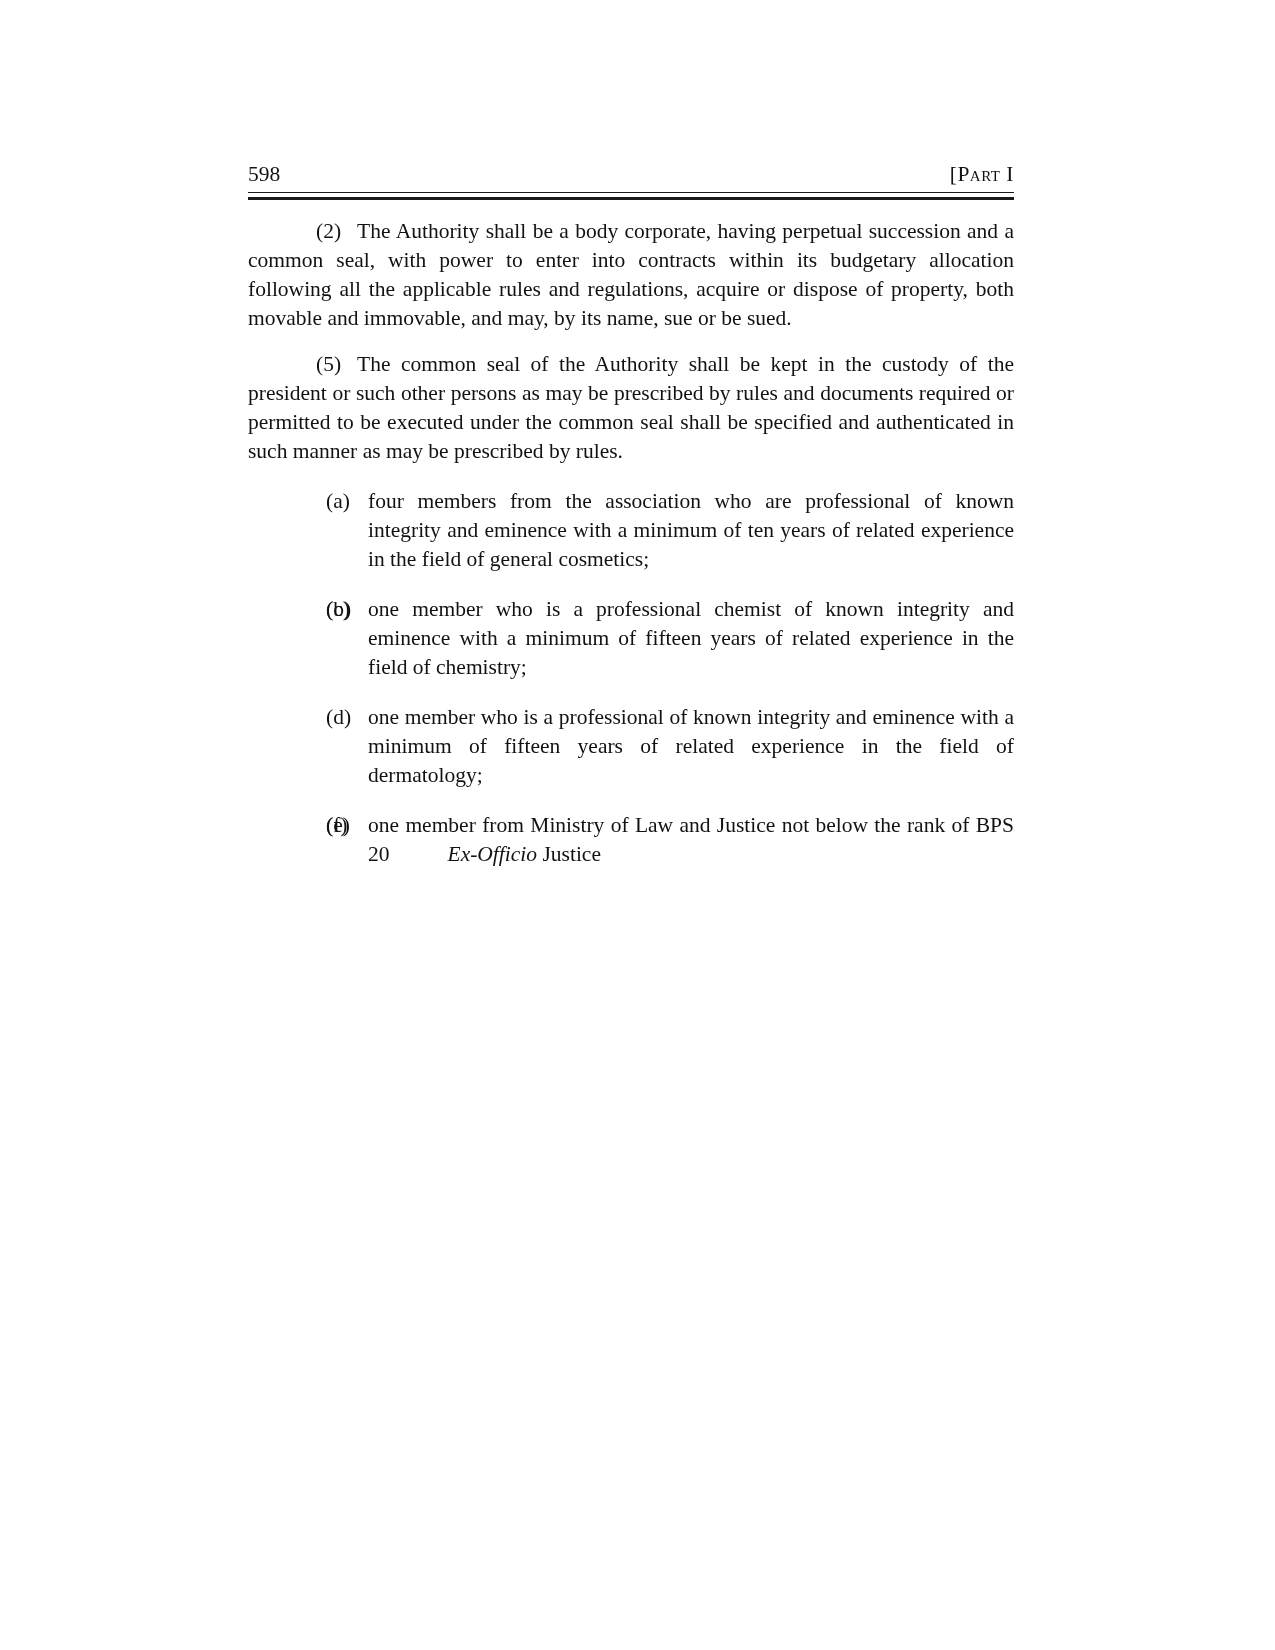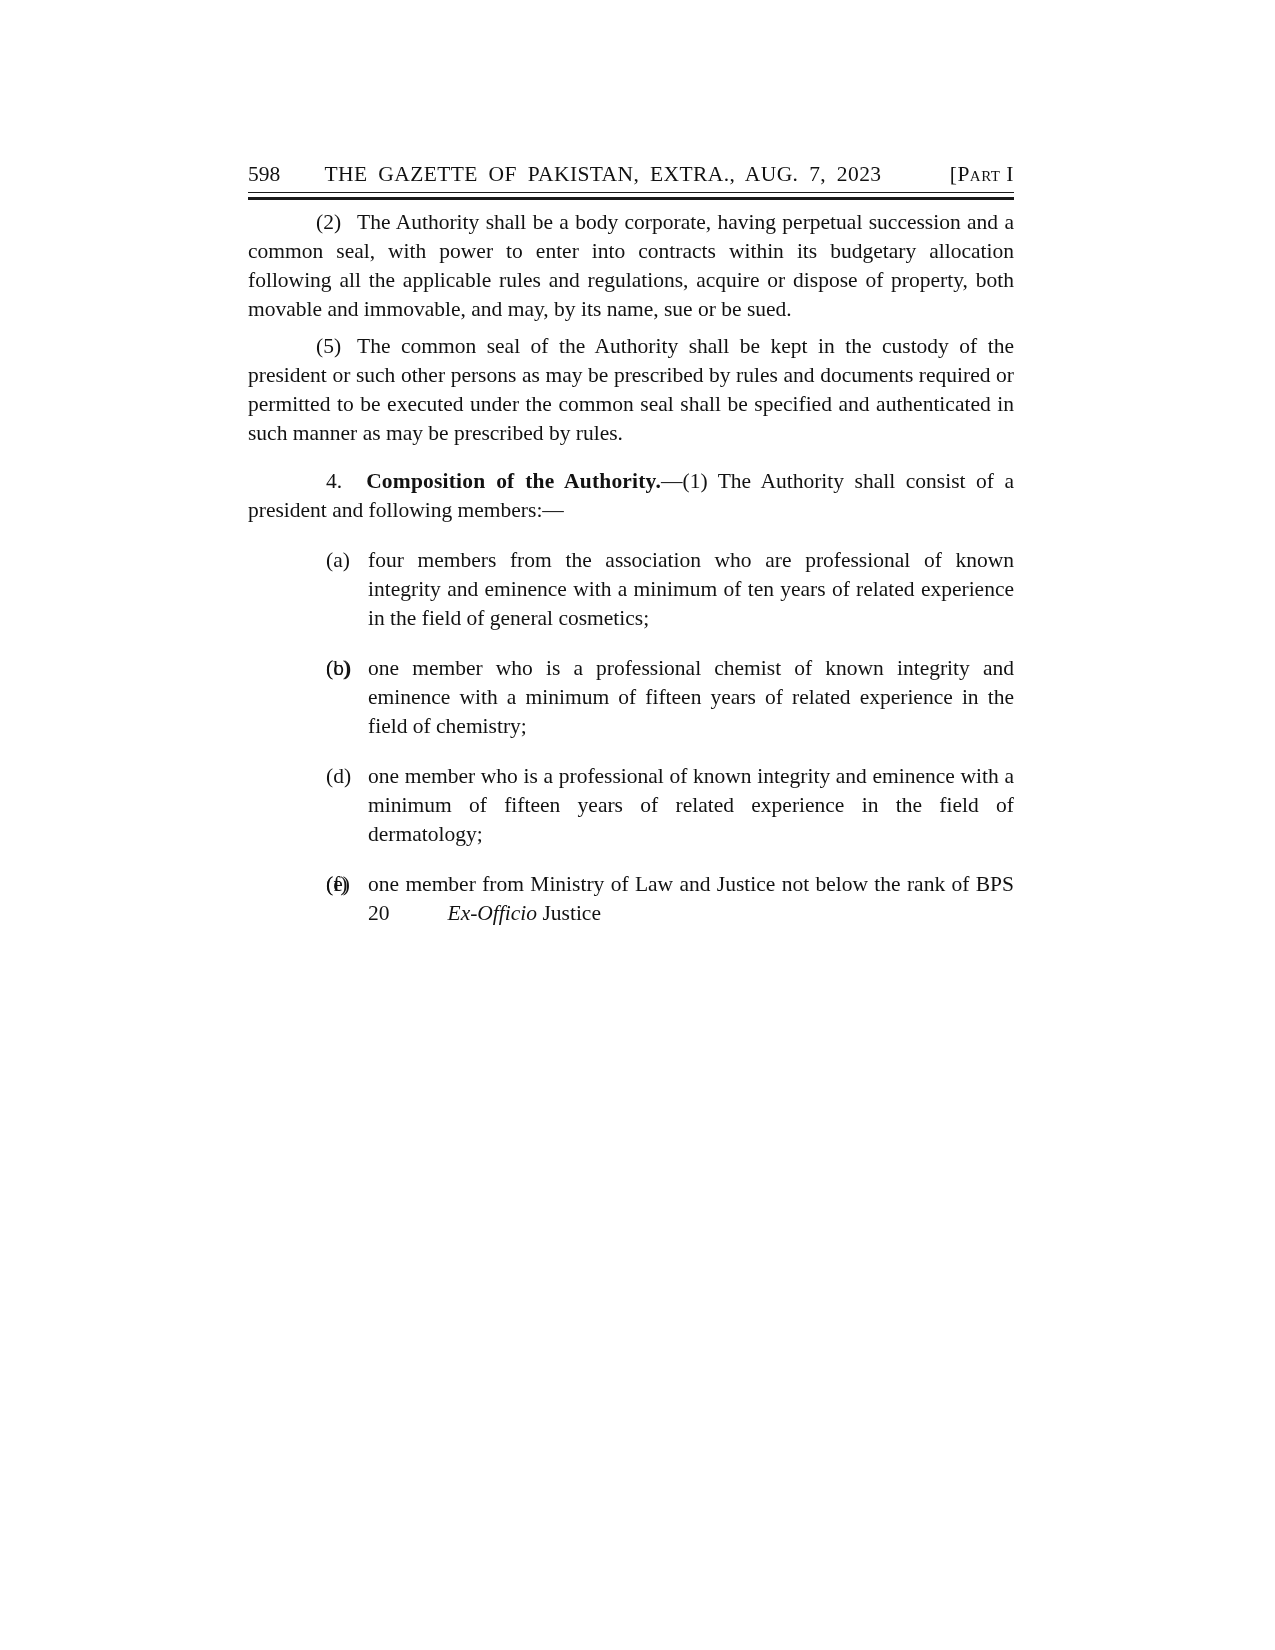--- a/index.html
+++ b/index.html
@@ -45,21 +45,21 @@
     letter-spacing: 0.5px;
     margin-left: 24px;
   }
   .double-rule {
     margin-top: 3px;
     height: 4px;
     border-top: 1.5px solid #1a1a1a;
     border-bottom: 3px solid #1a1a1a;
   }
   p.para {
-    margin: 8px 0 0 0;
+    margin: 17px 0 0 0;
     text-align: justify;
     text-indent: 68px;
   }
   p.para .pnum {
     margin-right: 16px;
   }
   p.section-head {
     margin: 19px 0 0 0;
     text-align: justify;
     text-indent: 78px;
@@ -89,32 +89,30 @@
   }
 </style>
 </head>
 <body>
 
 <div class="page">
   <div class="content">
 
     <div class="header-row">
       <span class="page-number">598</span>
-      <span class="header-title">THE GAZETTE OF PAKISTAN, EXTRA., AUG. 7, 2023</span>
       <span class="header-part">[Part I</span>
     </div>
     <div class="double-rule"></div>
 
     <p class="para"><span class="pnum">(2)</span><span>The Authority shall be a body corporate, having perpetual succession and a common seal, with power to enter into contracts within its budgetary allocation following all the applicable rules and regulations, acquire or dispose of property, both movable and immovable, and may, by its name, sue or be sued.</span></p>
 
 
 
     <p class="para"><span class="pnum">(5)</span><span>The common seal of the Authority shall be kept in the custody of the president or such other persons as may be prescribed by rules and documents required or permitted to be executed under the common seal shall be specified and authenticated in such manner as may be prescribed by rules.</span></p>
 
-    <p class="section-head"><span class="snum">4.</span><b>Composition of the Authority.</b><span>—(1) The Authority shall consist of a president and following members:—</span></p>
 
     <div class="item">
       <span class="item-label">(a)</span>
       <span>four members from the association who are professional of known integrity and eminence with a minimum of ten years of related experience in the field of general cosmetics;</span>
     </div>
 
     <div class="item">
       <span class="item-label">(b)</span>
     </div>
 

